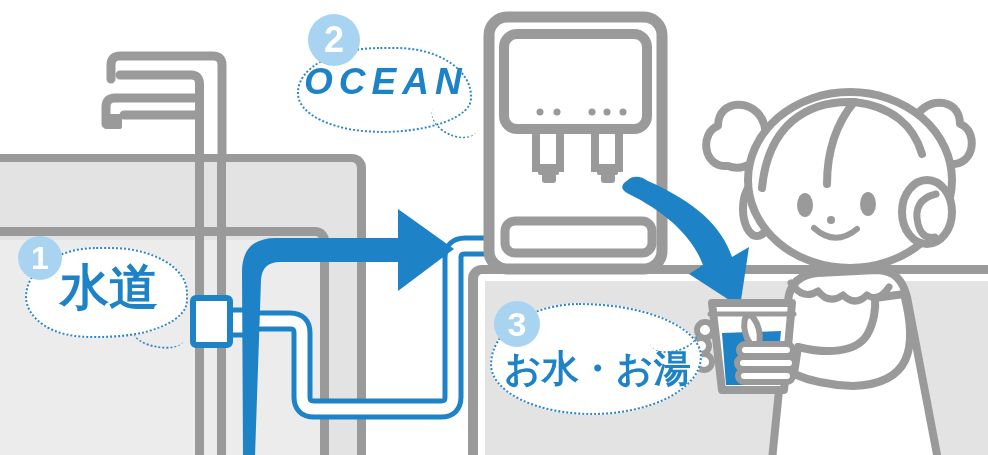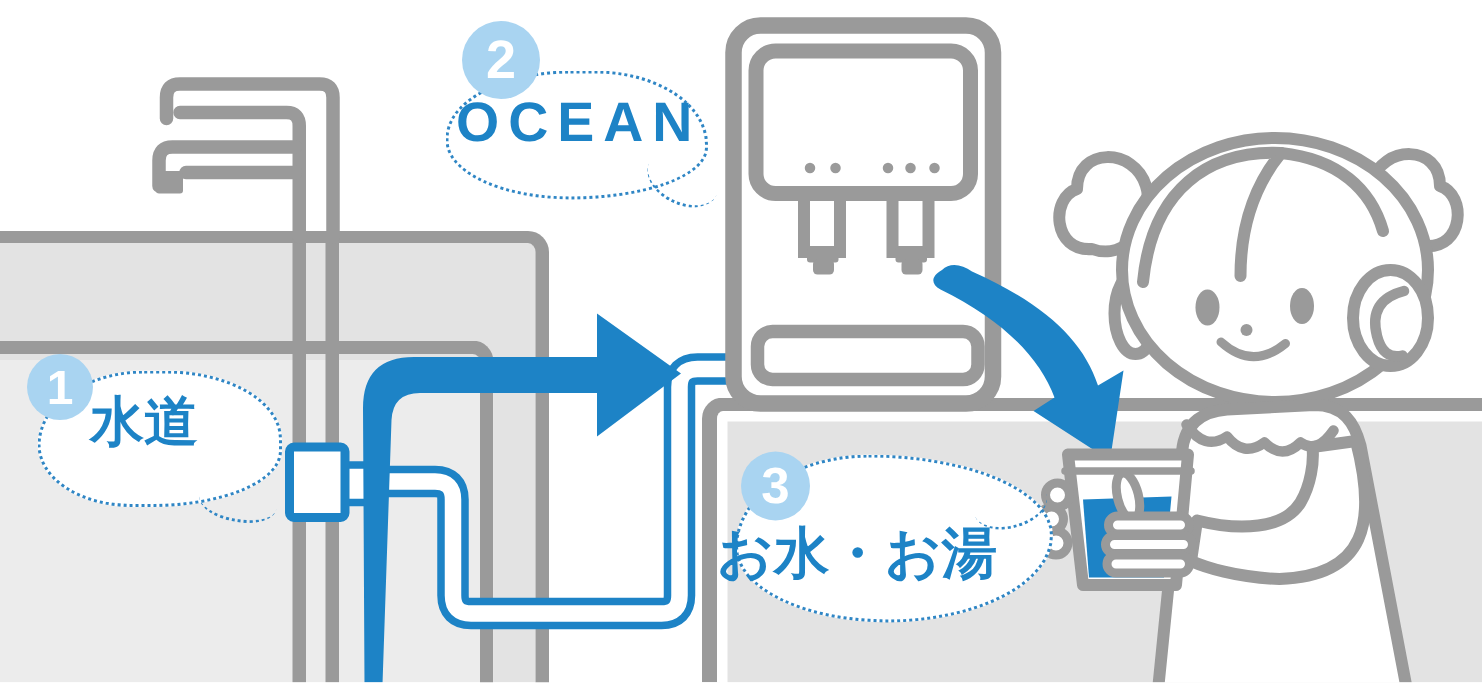--- a/index.html
+++ b/index.html
@@ -141,25 +141,25 @@
         <rect class="girl" style="stroke-width:6;" x="739" y="344" width="54" height="12" rx="6"></rect>
         <rect class="girl" style="stroke-width:6;" x="737" y="357" width="58" height="12" rx="6"></rect>
         <rect class="girl" style="stroke-width:6;" x="738" y="370" width="55" height="12" rx="6"></rect>
       </g>
     </g>
   </svg>
 
   <div class="bubble" style="left:25px;top:247px;width:163px;height:91px;border-radius:48% 52% 58% 42% / 60% 55% 45% 50%;"></div>
   <div class="tail" style="left:132px;top:330px;width:52px;height:16px;transform:rotate(10deg);"></div>
   <div class="step-num" style="left:18px;top:236px;width:44px;height:44px;font-size:32px;">1</div>
-  <div class="jp" style="left:60px;top:263px;font-size:36px;">水道</div>
+  <div class="jp" style="left:60px;top:263px;font-size:49px;">水道</div>
 
   <div class="bubble" style="left:297px;top:47px;width:175px;height:86px;border-radius:50% 45% 55% 50% / 55% 60% 42% 48%;"></div>
   <div class="tail" style="left:428px;top:112px;width:50px;height:22px;transform:rotate(26deg);"></div>
   <div class="step-num" style="left:308px;top:14px;width:52px;height:52px;font-size:36px;">2</div>
-  <div class="jp ocean" style="left:304px;top:63px;font-size:37px;">OCEAN</div>
+  <div class="jp ocean" style="left:304px;top:63px;font-size:37px;font-style:italic;">OCEAN</div>
 
   <div class="bubble" style="left:490px;top:303px;width:212px;height:112px;border-radius:42% 58% 52% 48% / 55% 48% 52% 45%;"></div>
   <div class="tail" style="left:650px;top:330px;width:50px;height:20px;transform:rotate(-16deg);"></div>
   <div class="step-num" style="left:494px;top:301px;width:46px;height:46px;font-size:34px;">3</div>
-  <div class="jp" style="left:478px;top:350px;font-size:37px;">お水・お湯</div>
+  <div class="jp" style="left:504px;top:350px;font-size:37px;">お水・お湯</div>
 
 </div>
 
 </body></html>

